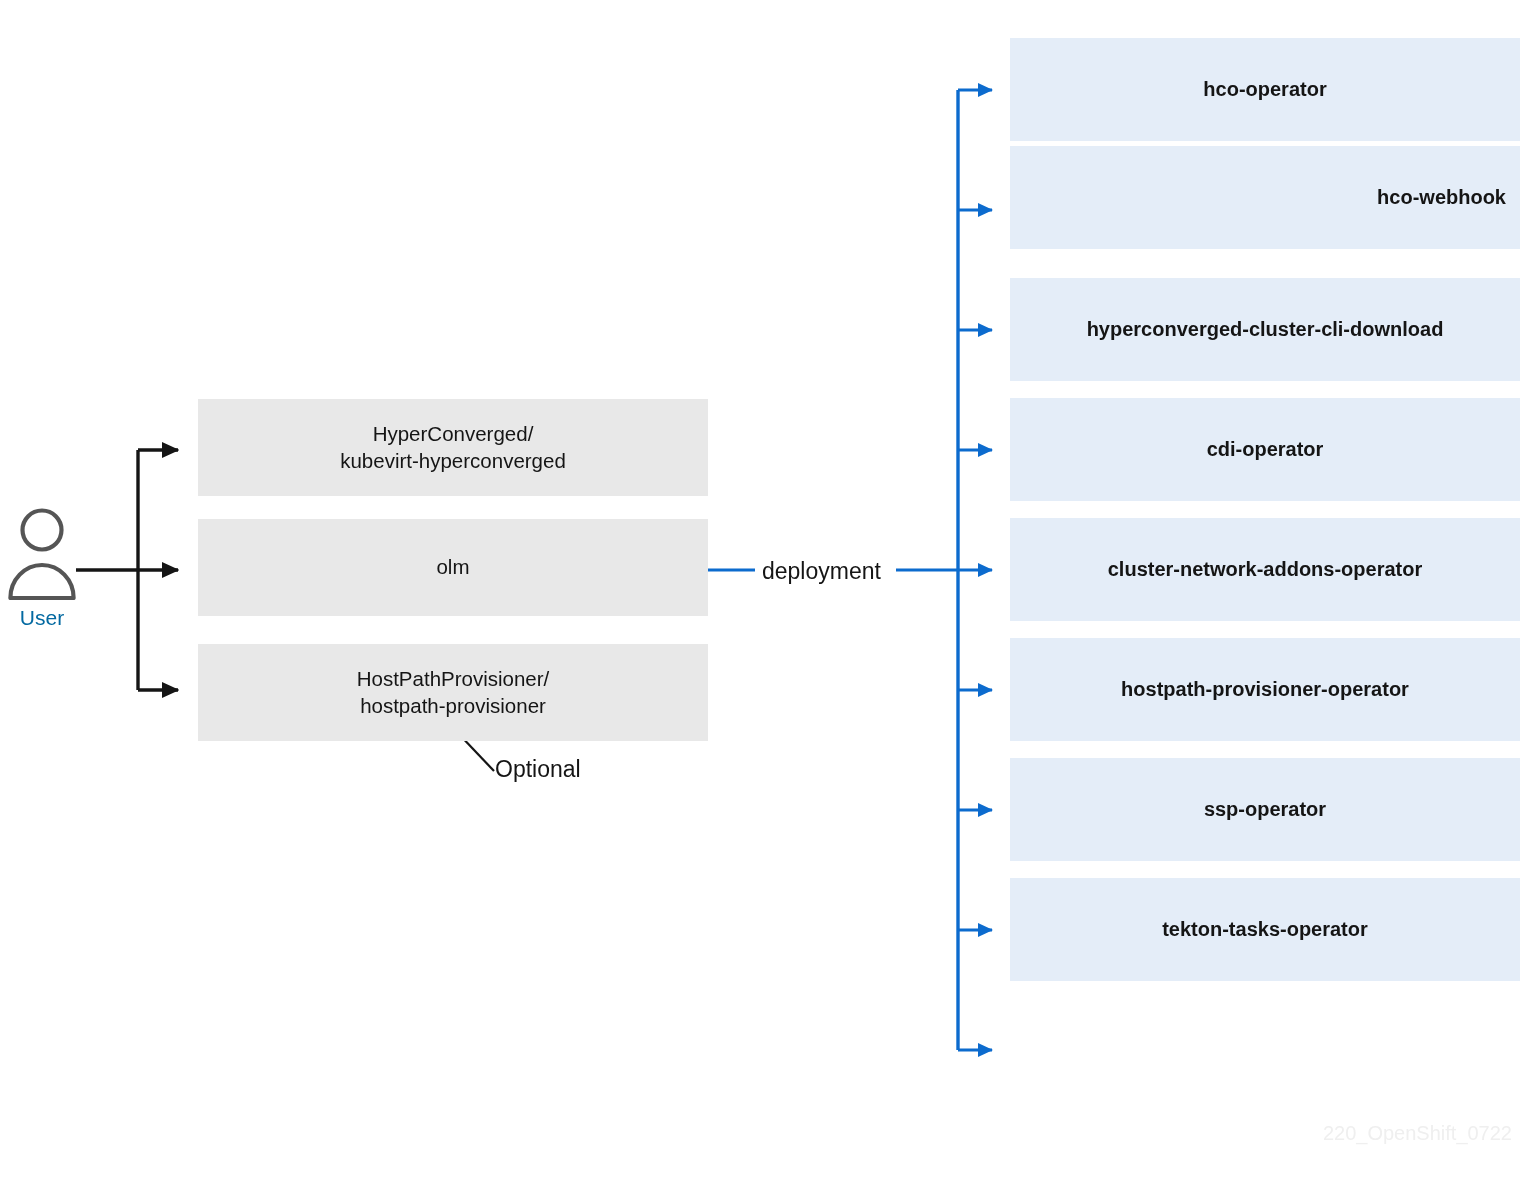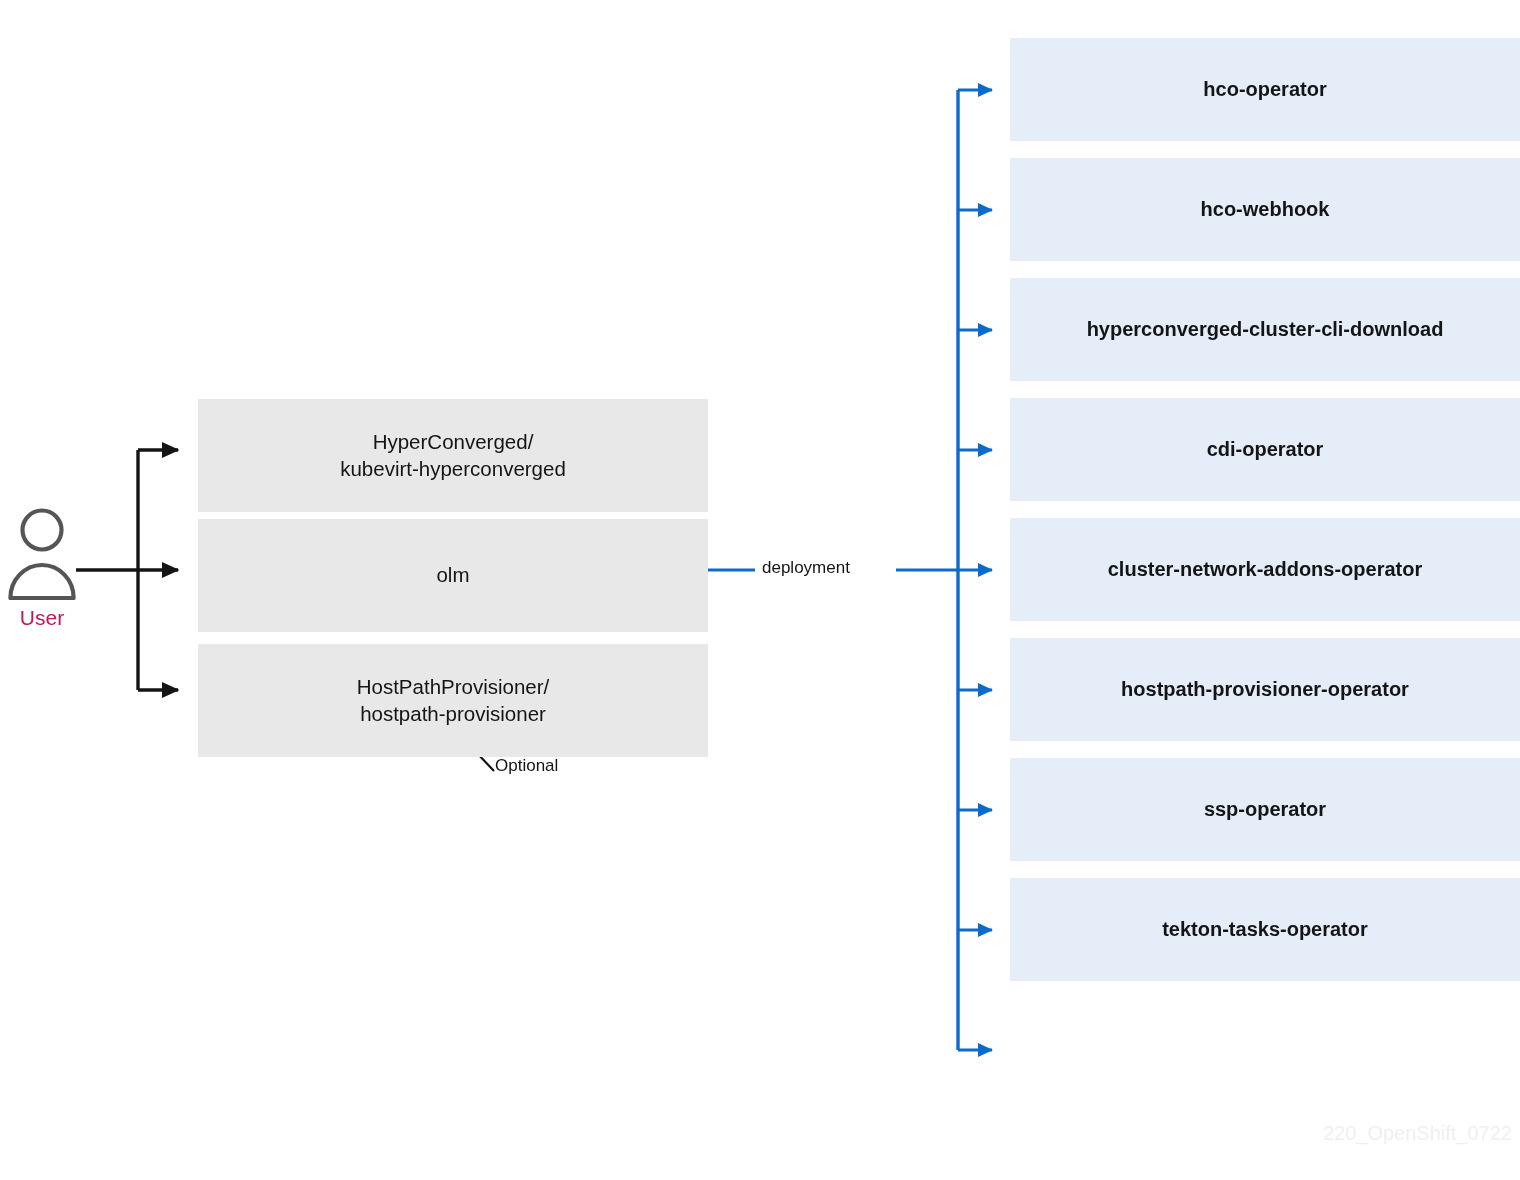--- a/index.html
+++ b/index.html
@@ -35,21 +35,21 @@
     box-sizing: border-box;
     padding: 4px 14px;
     line-height: 1.28;
   }
   .node-source {
     background: #e8e8e8;
     color: #151515;
     font-size: 20.5px;
     font-weight: 400;
     width: 510px;
-    height: 113px;
+    height: 97px;
     left: 198px;
   }
   .node-target {
     background: #e4edf8;
     color: #151515;
     font-size: 20px;
     font-weight: 700;
     width: 510px;
     height: 103px;
     left: 1010px;
@@ -67,27 +67,27 @@
     width: 68px;
     height: 92px;
   }
   #actor-caption {
     position: absolute;
     left: 0px;
     top: 606px;
     width: 84px;
     text-align: center;
     font-size: 21px;
-    color: #be185d;
+    color: #0369a1;
   }
 
   
   .edge-label {
     position: absolute;
-    font-size: 17px;
+    font-size: 23px;
     color: #151515;
     white-space: nowrap;
   }
   #deployment-label {
     left: 762px;
     top: 558px;
   }
   #optional-label {
     left: 495px;
     top: 756px;
@@ -158,21 +158,21 @@
     <span class="node-label">olm</span>
   </div>
   <div class="node node-source" style="top:644px;">
     <span class="node-label">HostPathProvisioner/
 hostpath-provisioner</span>
   </div>
 
   <div class="node node-target" style="top:38px;text-align:right;">
     <span class="node-label">hco-operator</span>
   </div>
-  <div class="node node-target" style="top:158px;">
+  <div class="node node-target" style="top:146px;justify-content:flex-end;">
     <span class="node-label">hco-webhook</span>
   </div>
   <div class="node node-target" style="top:278px;">
     <span class="node-label">hyperconverged-cluster-cli-download</span>
   </div>
   <div class="node node-target" style="top:398px;">
     <span class="node-label">cdi-operator</span>
   </div>
   <div class="node node-target" style="top:518px;">
     <span class="node-label">cluster-network-addons-operator</span>

